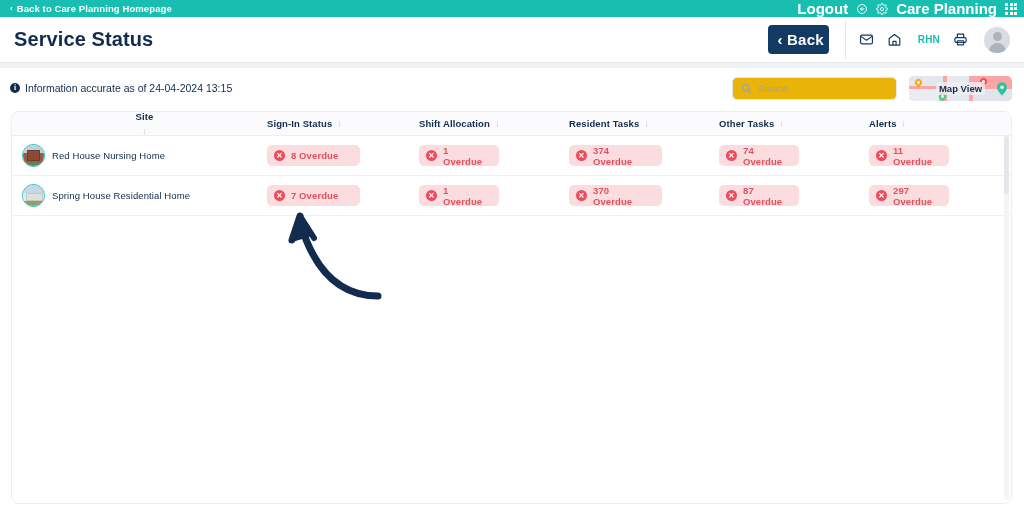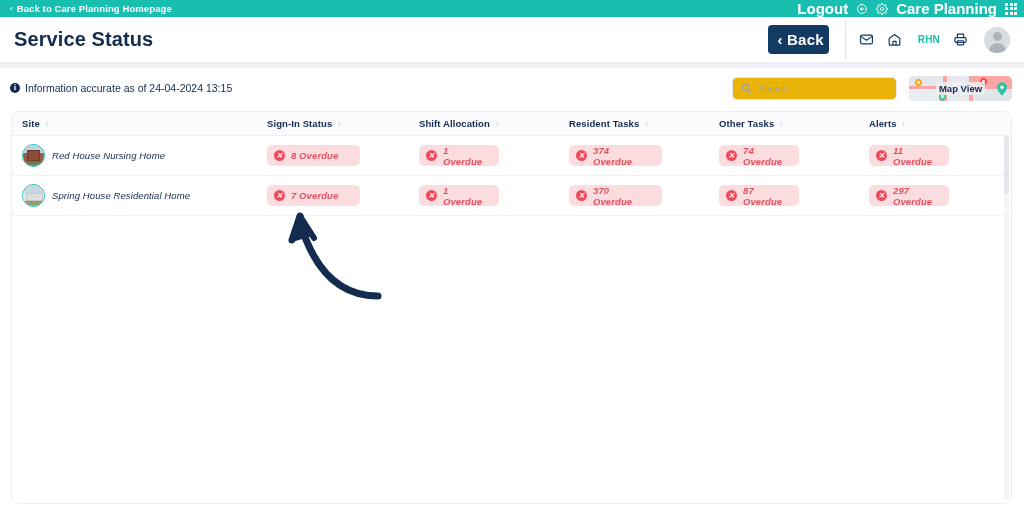--- a/index.html
+++ b/index.html
@@ -122,22 +122,22 @@
   .th {
     font-size: 9.5px; font-weight: 700; color: #122B4E;
     display: flex; align-items: center; gap: 5px; letter-spacing: .1px;
   }
   .sort-ico { color: #BFC6D4; font-size: 9px; line-height: 1; }
   .row {
     display: flex; align-items: center; height: 40px;
     border-bottom: 1px solid #F0F1F6; padding-left: 10px;
   }
   .row:nth-child(3) { border-bottom: 1px solid #F0F1F6; }
-  .cell { display: flex; align-items: flex-end; font-style: italic; }
-  .c-site   { width: 245px; }
+  .cell { display: flex; align-items: flex-start; }
+  .c-site   { width: 245px; flex-direction: column; }
   .c-signin { width: 152px; }
   .c-shift  { width: 150px; }
   .c-res    { width: 150px; }
   .c-other  { width: 150px; }
   .c-alerts { width: 140px; }
 
   .site-cell { display: flex; align-items: center; gap: 7px; }
   .site-avatar {
     width: 23px; height: 23px; border-radius: 50%;
     border: 1.5px solid #18BFB0; overflow: hidden; position: relative; flex: none;

